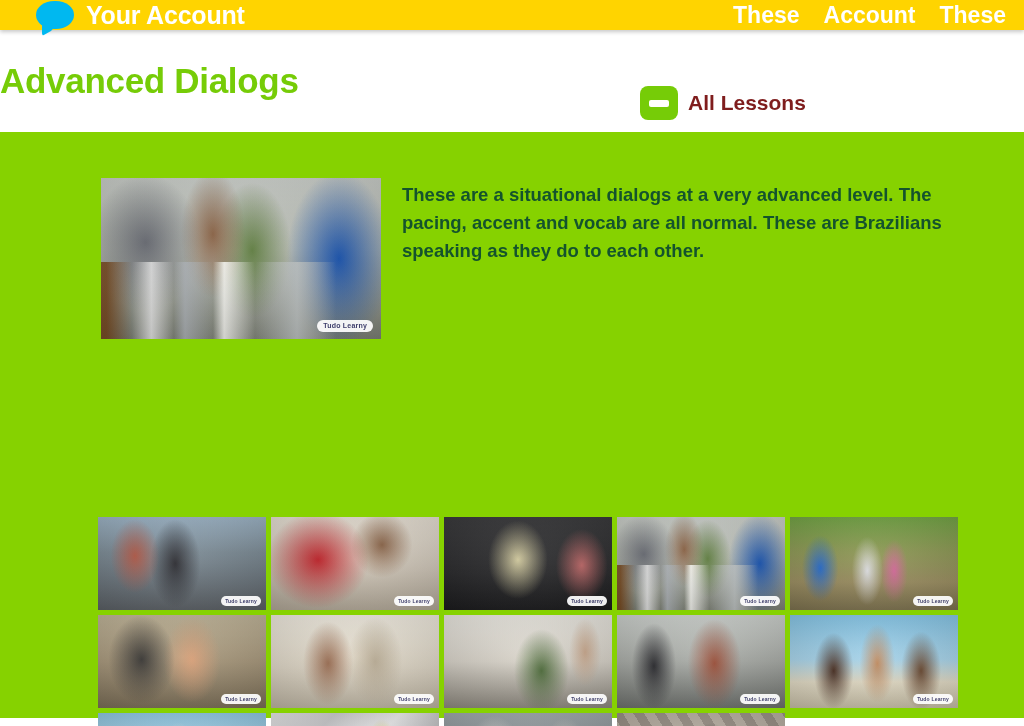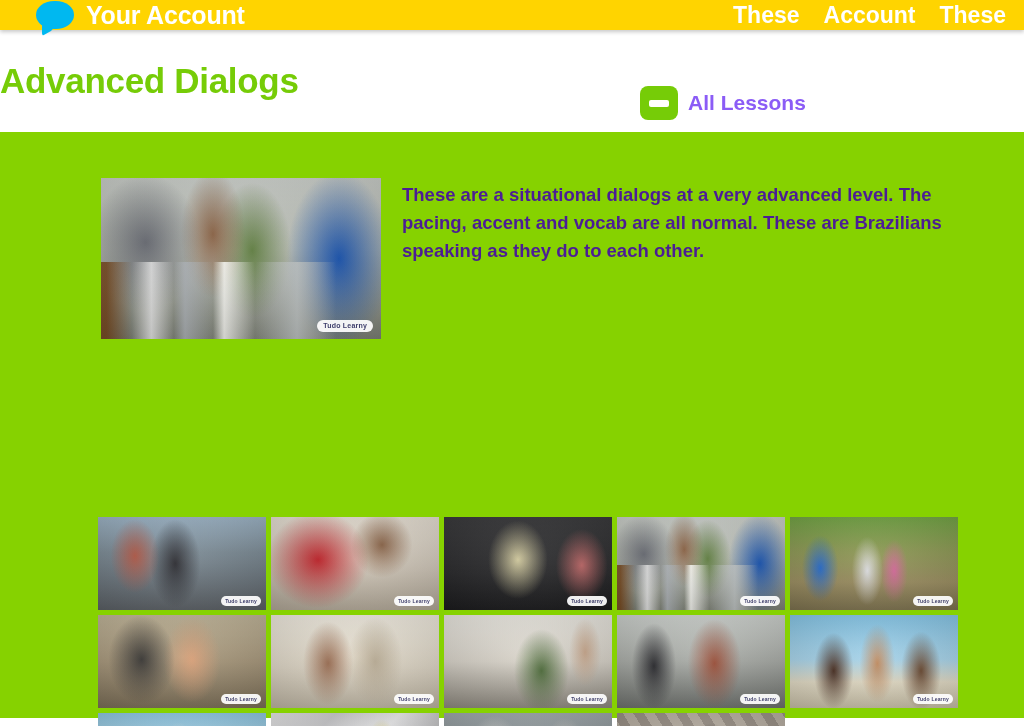--- a/index.html
+++ b/index.html
@@ -101,21 +101,21 @@
     align-items: center;
     justify-content: center;
     flex: none;
   }
   .collapse-icon .bar {
     width: 20px; height: 7px;
     background: #ffffff;
     border-radius: 2px;
   }
   .all-lessons-label {
-    color: #8b5cf6;
+    color: #7f1d1d;
     font-size: 21px;
     font-weight: bold;
     white-space: nowrap;
   }
 
   
   .content {
     background: #86d200;
     height: 586px;
     position: relative;
@@ -133,21 +133,21 @@
     border: 3px solid #86d200;
     flex: none;
     position: relative;
     overflow: hidden;
     cursor: pointer;
     background: #333;
   }
   .hero-desc {
     margin-left: 18px;
     width: 565px;
-    color: #4c1d95;
+    color: #14532d;
     font-size: 18.5px;
     font-weight: bold;
     line-height: 28px;
     padding-top: 6px;
   }
 
   
   .grid {
     position: absolute;
     left: 98px;

